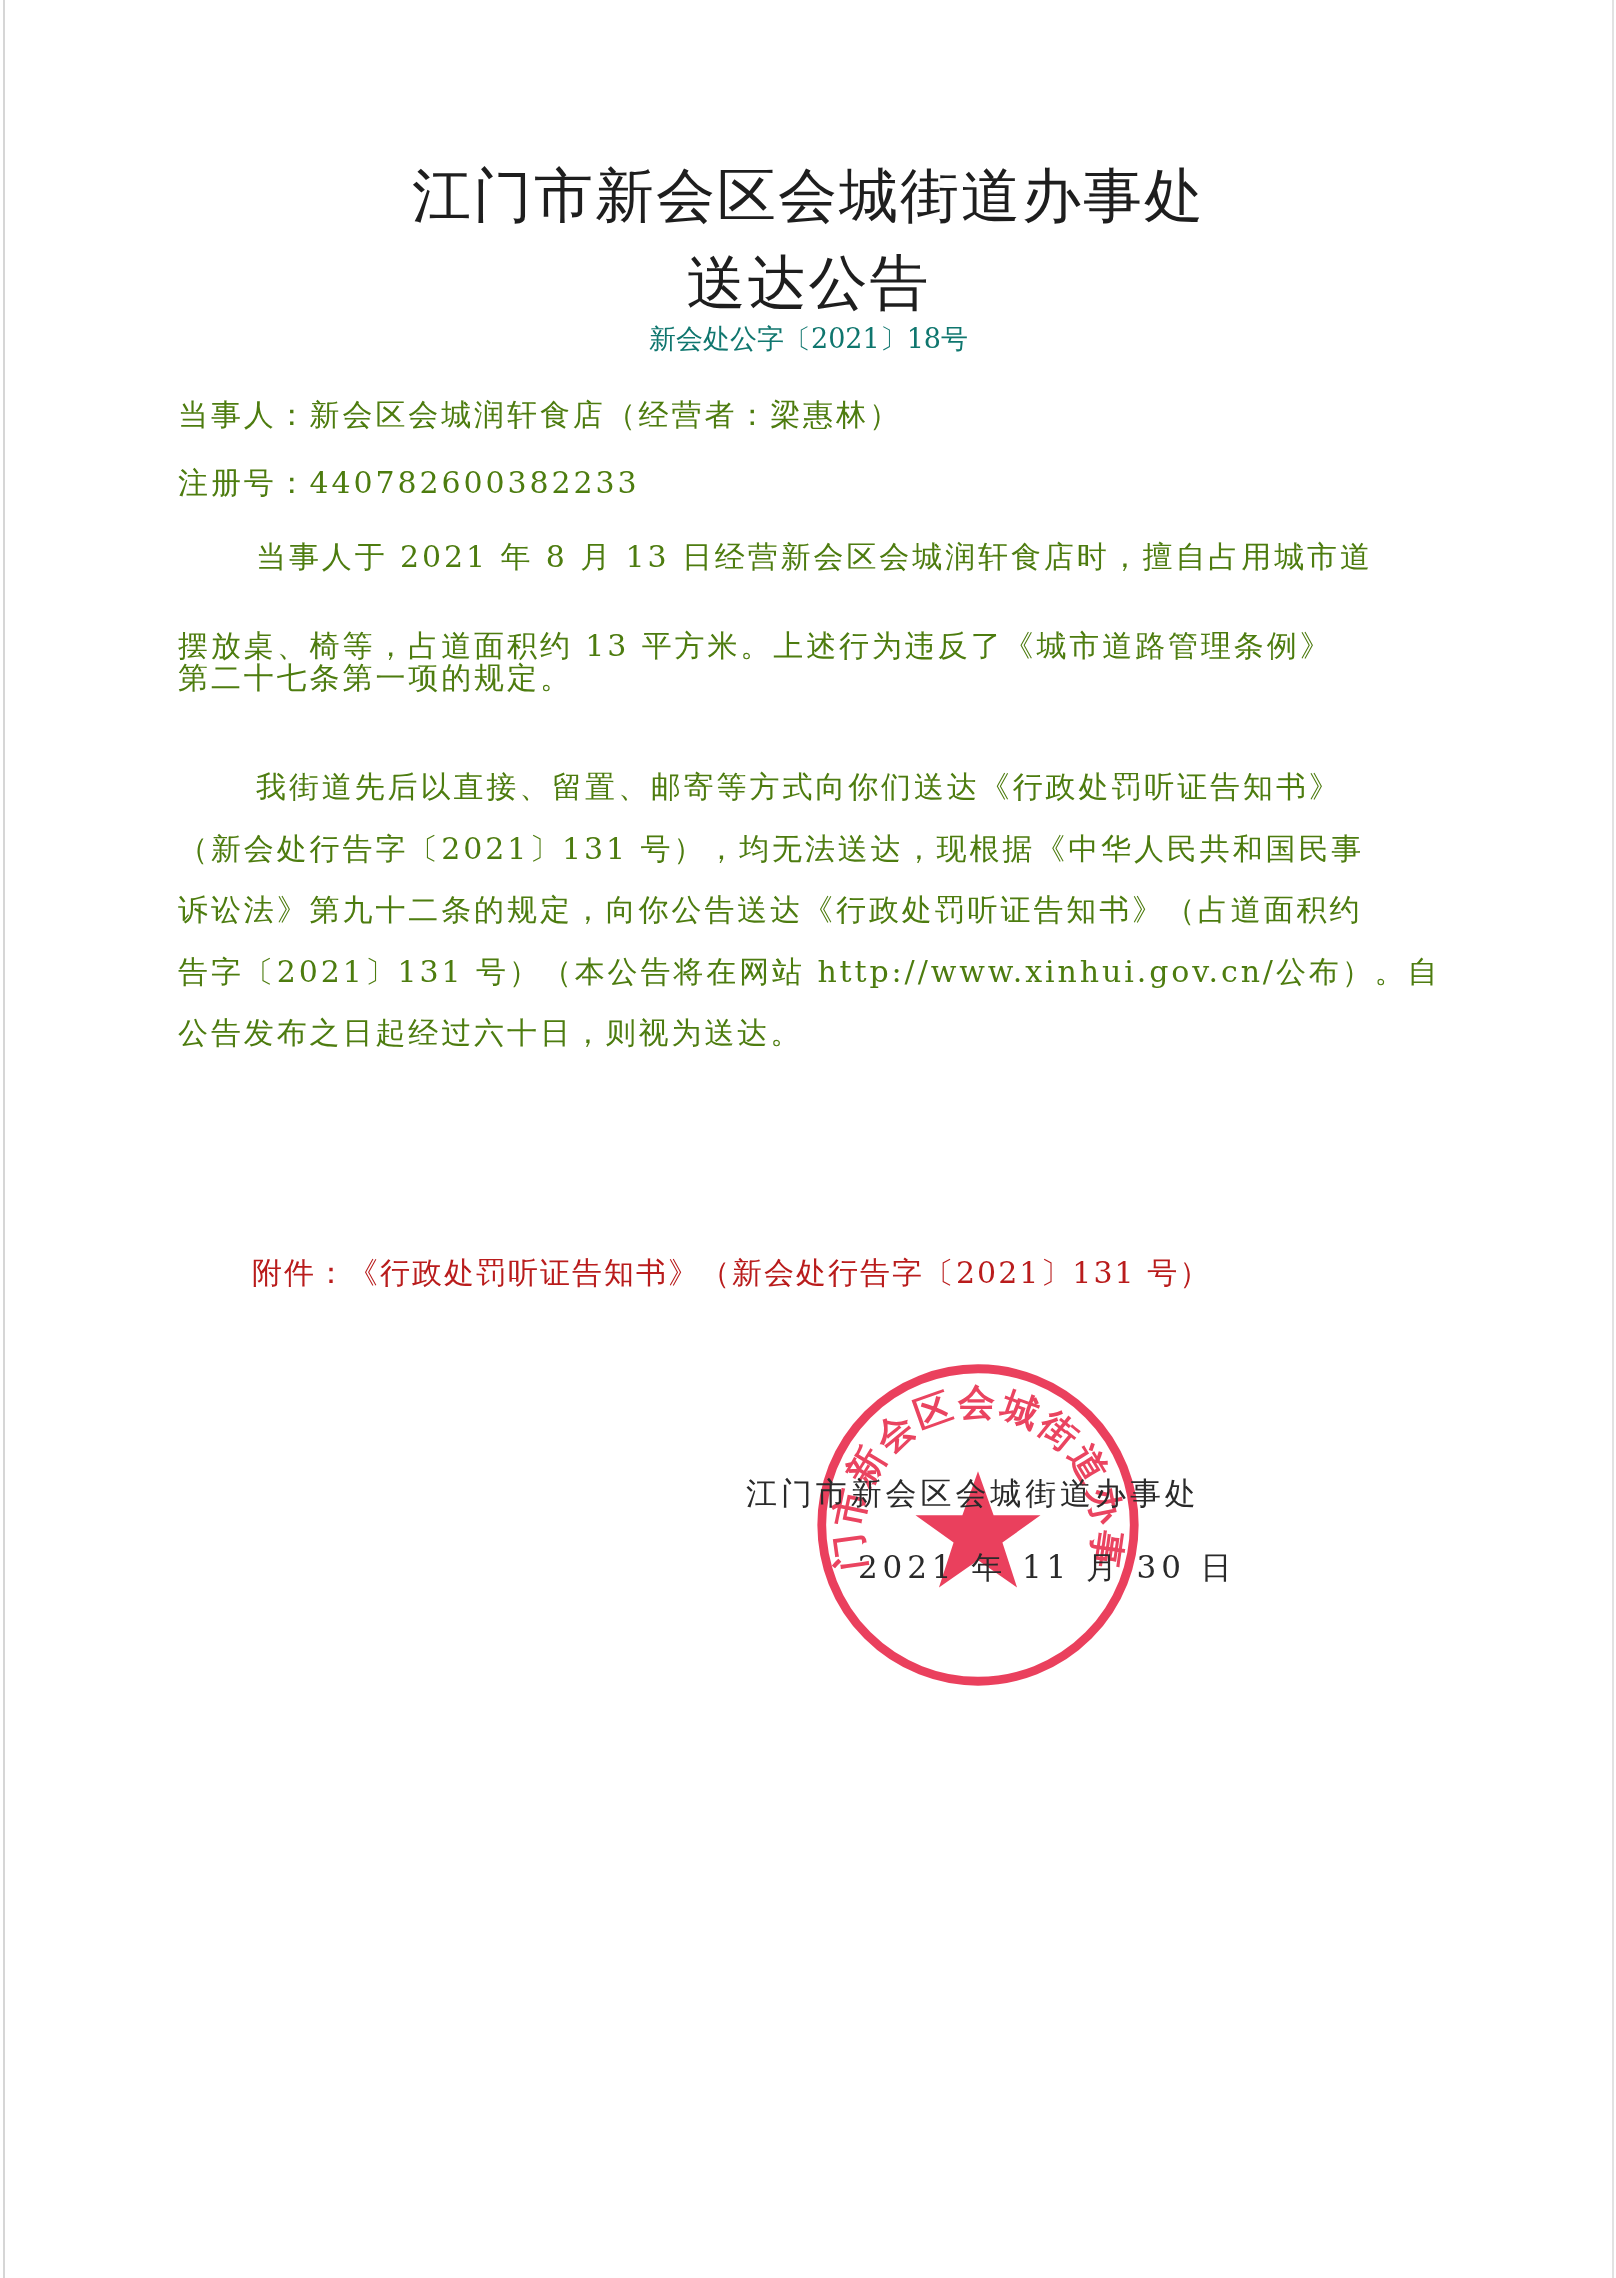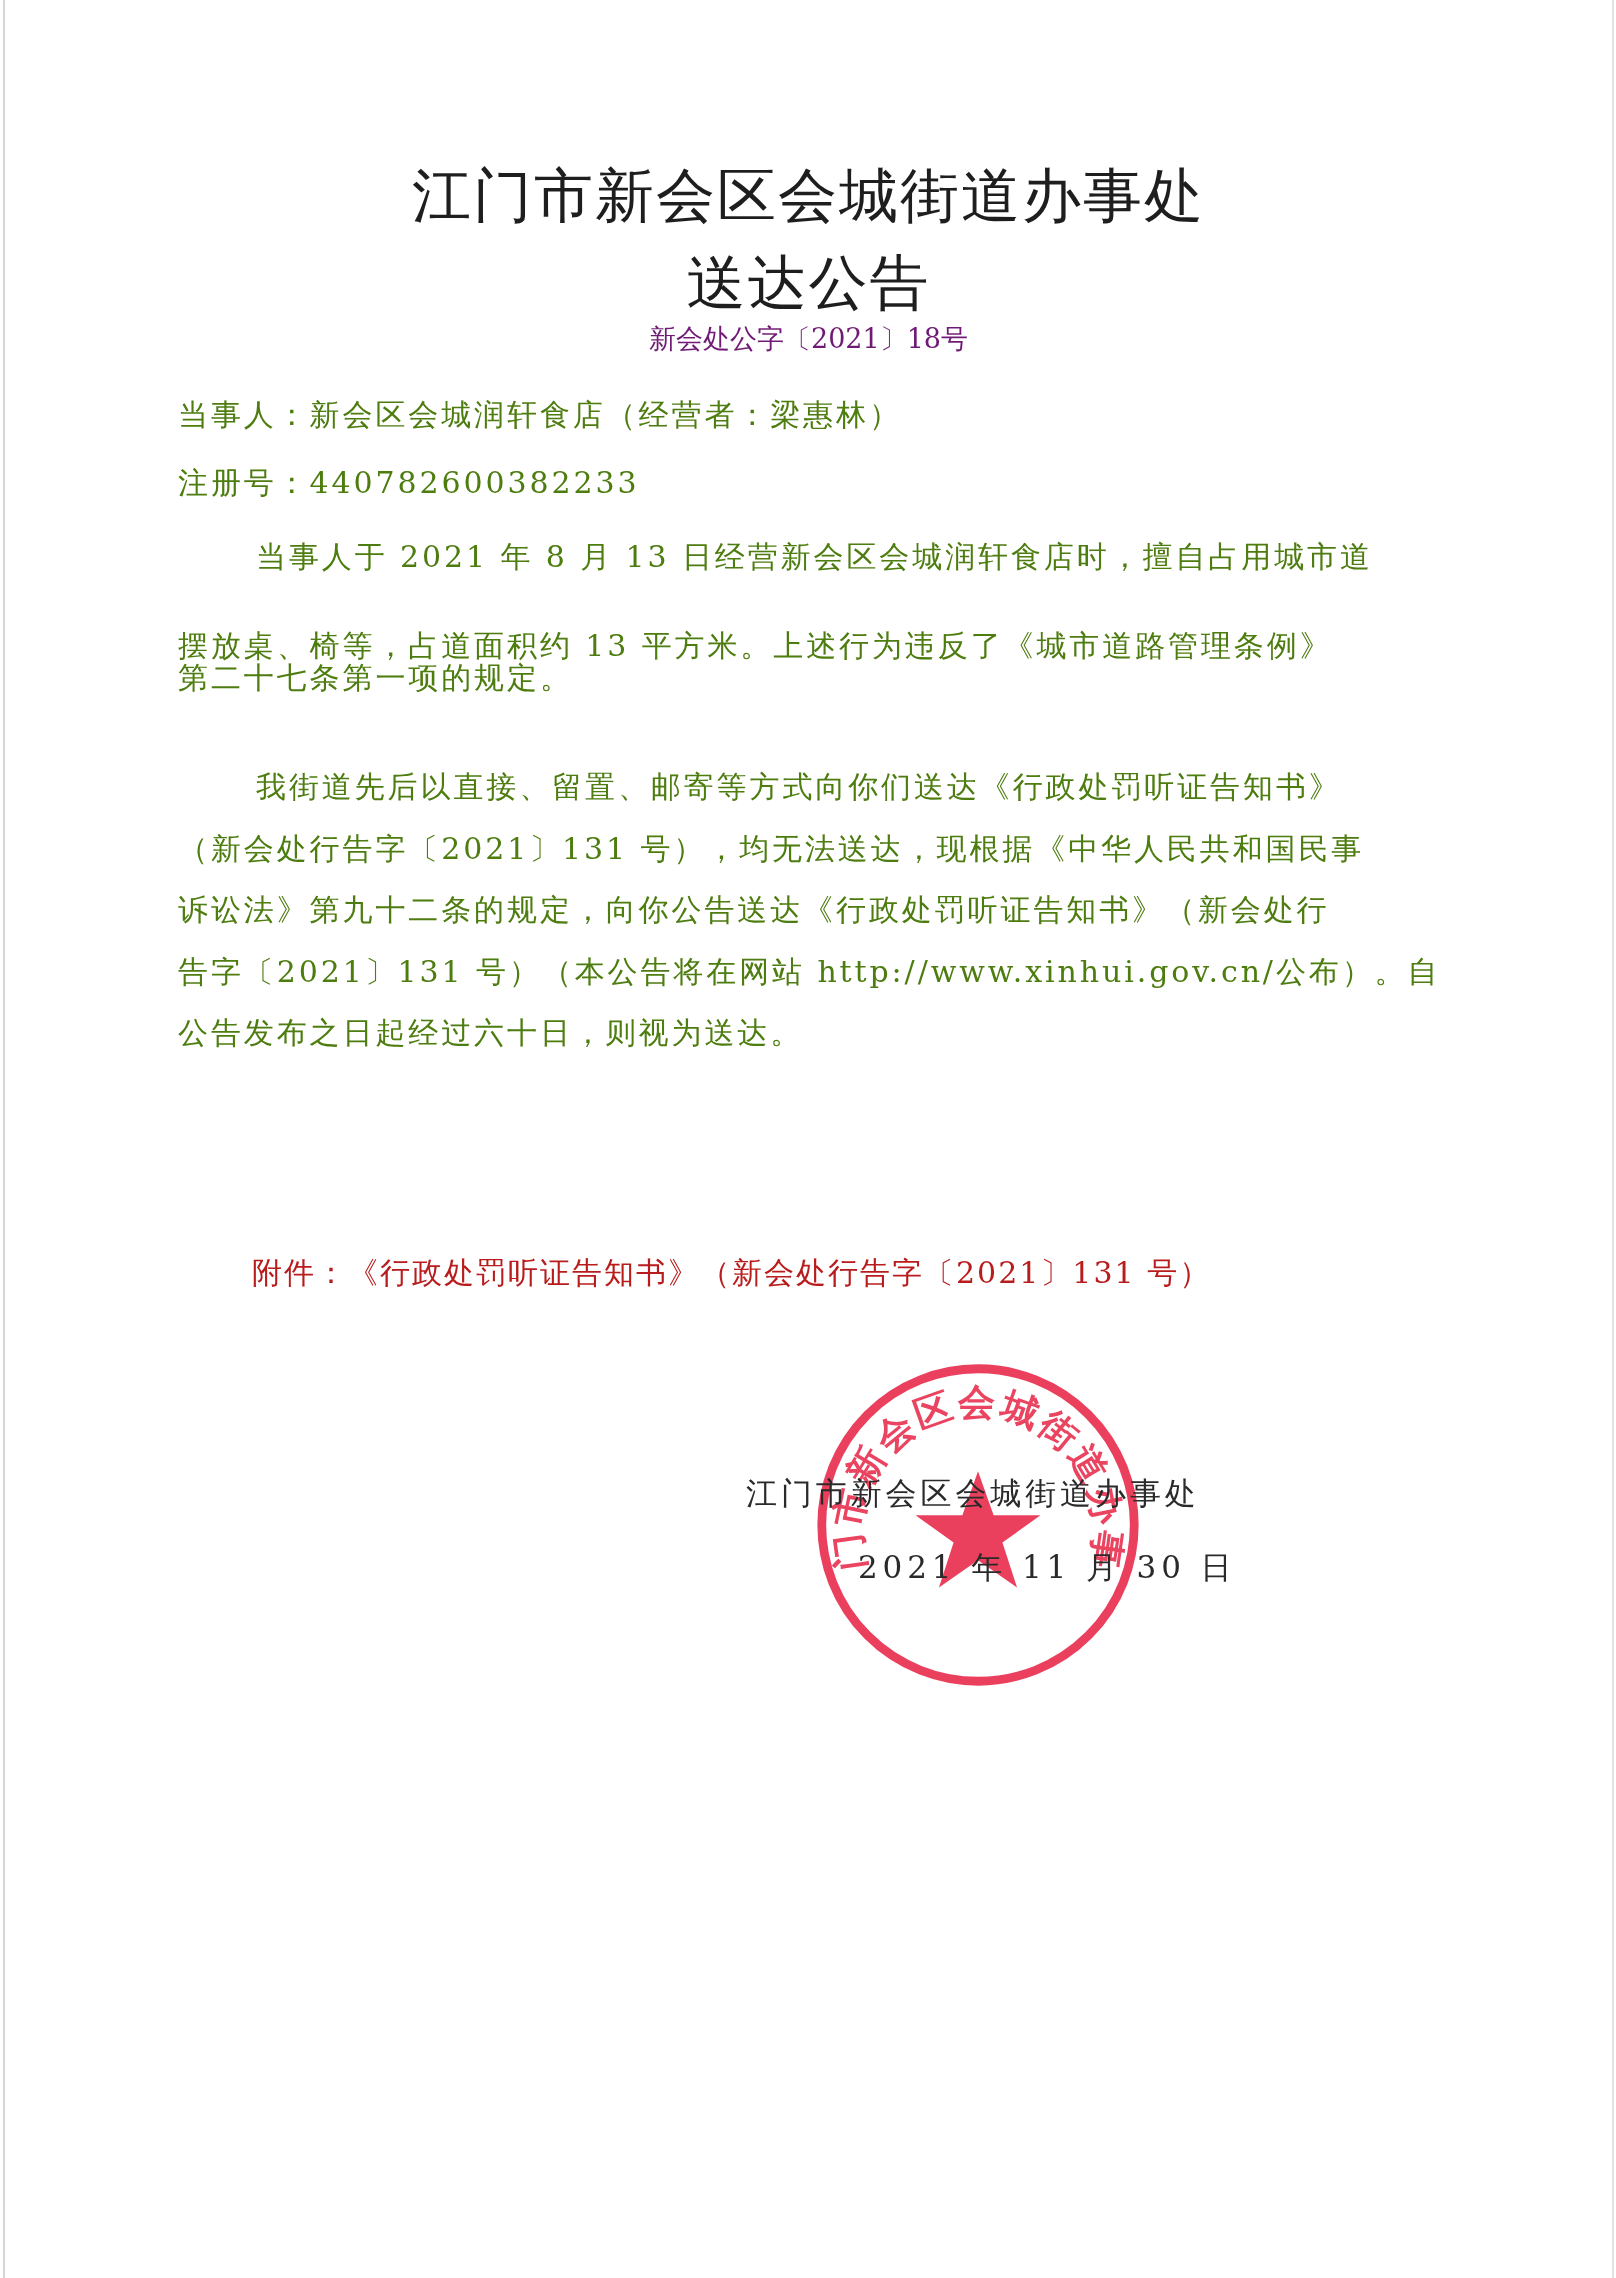--- a/index.html
+++ b/index.html
@@ -38,21 +38,21 @@
     line-height: 1;
   }
   .title-1 { top: 166px; }
   .title-2 { top: 253px; text-align: center; }
   .doc-number {
     position: absolute;
     left: 0; right: 0;
     top: 325px;
     text-align: center;
     font-size: 27px;
-    color: #701a75;
+    color: #0f766e;
     line-height: 1;
   }
   .line {
     position: absolute;
     left: 178px;
     font-size: 30px;
     line-height: 1;
     white-space: nowrap;
     color: #4d7c0f;
     letter-spacing: 2.9px;
@@ -103,21 +103,21 @@
 
 <div>
   <div class="line indent" style="top:542px;">当事人于 2021 年 8 月 13 日经营新会区会城润轩食店时，擅自占用城市道</div>
   <div class="line" style="top:603px;margin-top:28px;">摆放桌、椅等，占道面积约 13 平方米。上述行为违反了《城市道路管理条例》</div>
   <div class="line" style="top:663px;">第二十七条第一项的规定。</div>
 </div>
 
 <div>
   <div class="line indent" style="top:772px;">我街道先后以直接、留置、邮寄等方式向你们送达《行政处罚听证告知书》</div>
   <div class="line" style="top:834px;">（新会处行告字〔2021〕131 号），均无法送达，现根据《中华人民共和国民事</div>
-  <div class="line" style="top:895px;">诉讼法》第九十二条的规定，向你公告送达《行政处罚听证告知书》（新会处行</div>
+  <div class="line" style="top:895px;">诉讼法》第九十二条的规定，向你公告送达《行政处罚听证告知书》（占道面积约</div>
   <div class="line" style="top:957px;">告字〔2021〕131 号）（本公告将在网站 http://www.xinhui.gov.cn/公布）。自</div>
   <div class="line" style="top:1018px;">公告发布之日起经过六十日，则视为送达。</div>
 </div>
 
 <div class="attachment">附件：《行政处罚听证告知书》（新会处行告字〔2021〕131 号）</div>
 
 <div class="seal">
   <svg width="332" height="332" viewBox="0 0 340 340">
     <defs>
       <path id="sealArc" d="M 62 230 A 120 120 0 1 1 278 230"></path>

